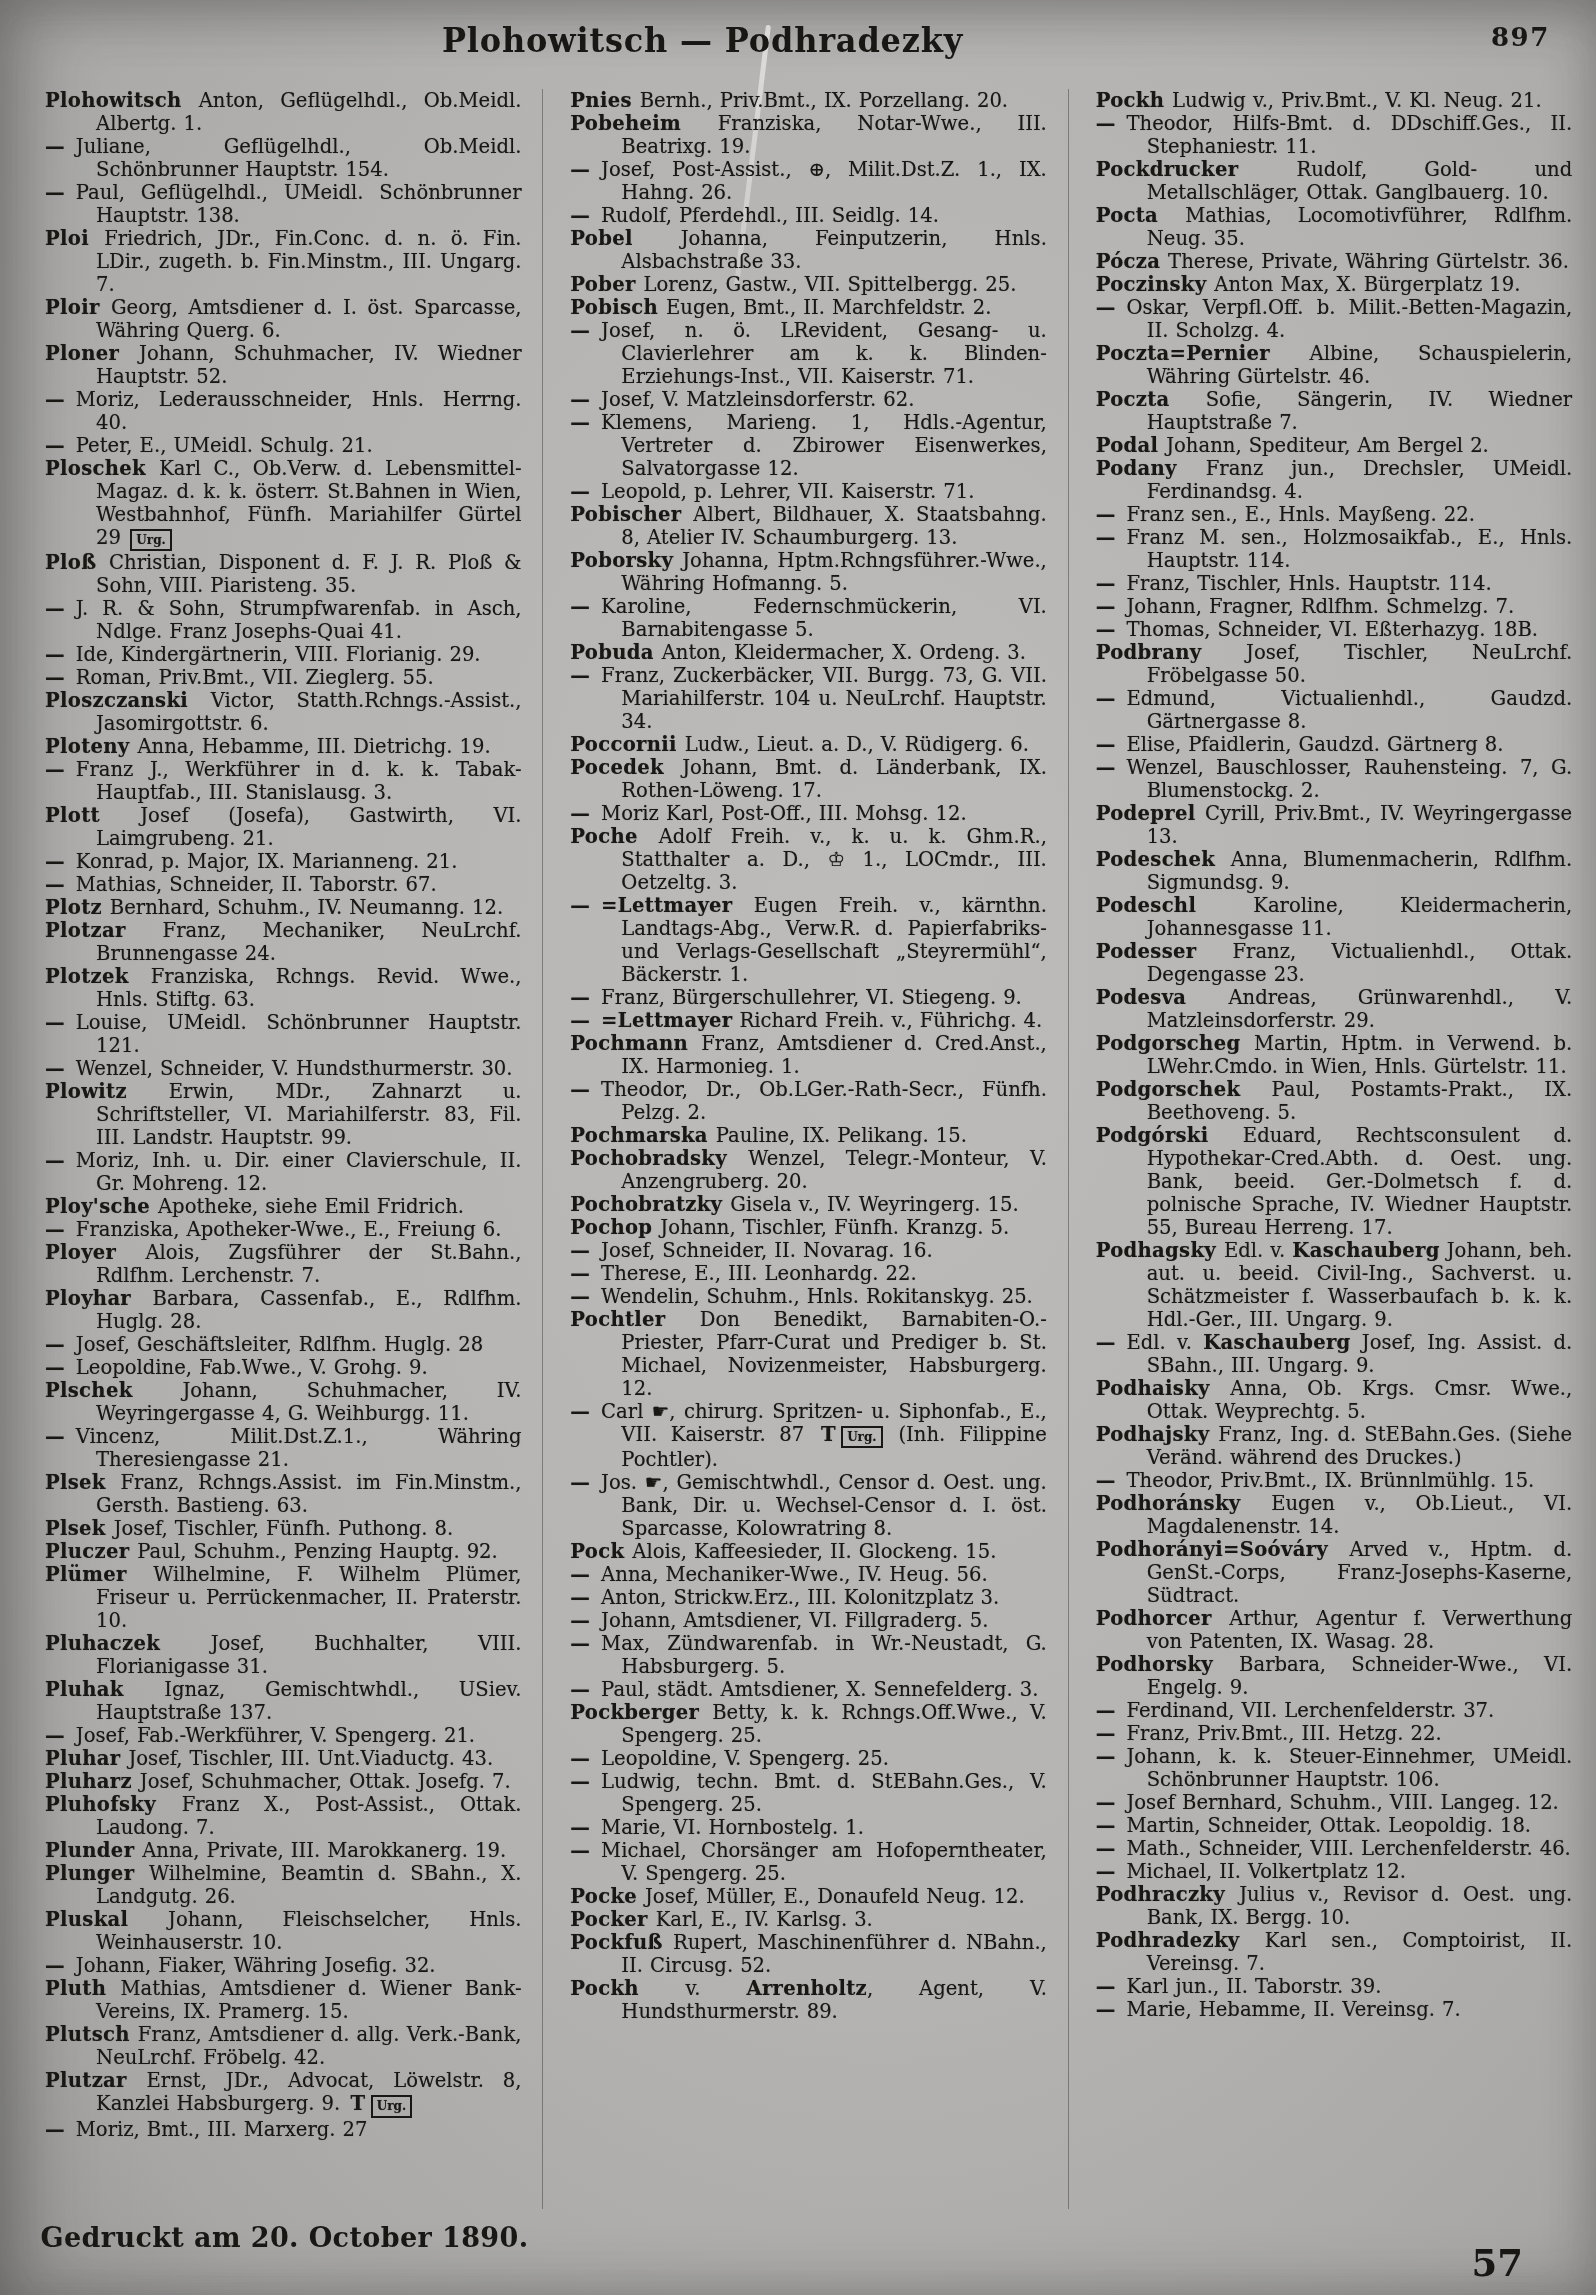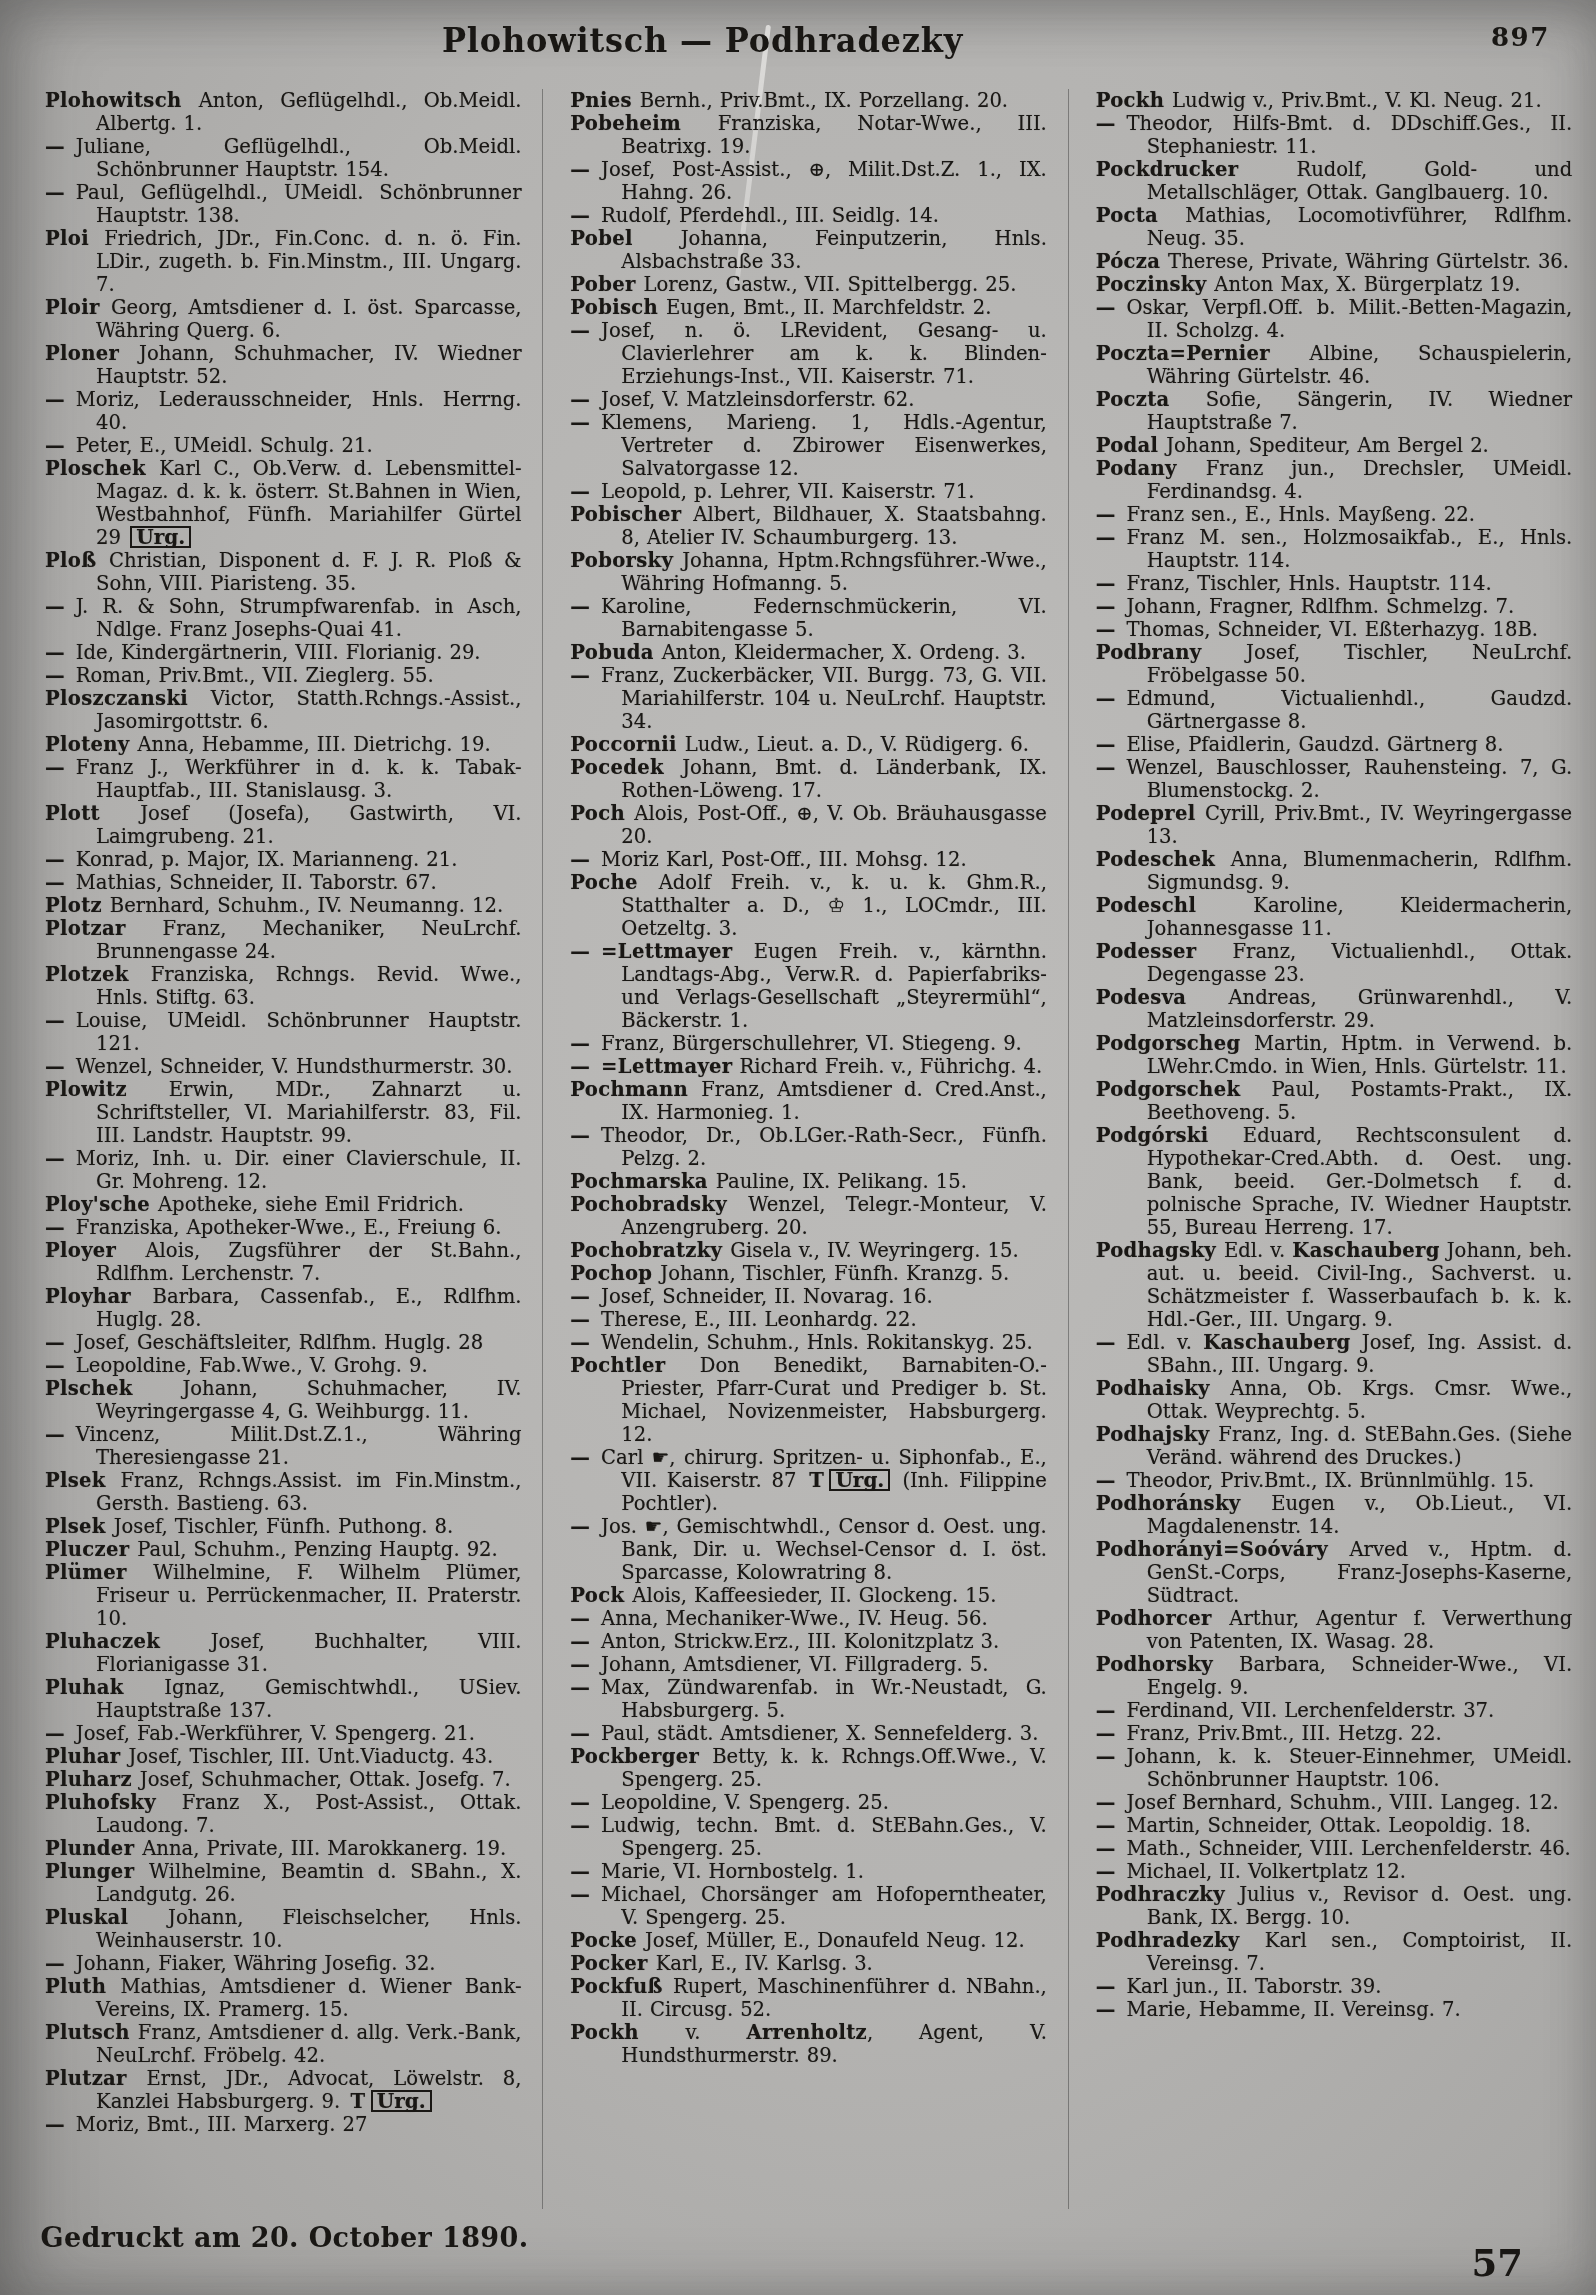--- a/index.html
+++ b/index.html
@@ -37,21 +37,21 @@
   p.entry{
     margin:0;padding-left:51px;text-indent:-51px;
     font-size:19.6px;line-height:23px;text-align:justify;
     text-shadow:0 0 0.8px rgba(25,23,20,.45);
     word-spacing:0.8px;
   }
   p.entry .lead{font-weight:bold;letter-spacing:0.3px;}
   p.entry .dash{font-weight:bold;padding-right:11.2px;}
   .badge{
     display:inline-block;border:2.4px solid #191714;padding:0 4px;margin:0 2.4px;
-    font-weight:bold;font-size:20px;line-height:18.4px;text-indent:0;
+    font-weight:bold;font-size:12px;line-height:18.4px;text-indent:0;
   }
   .tel{font-weight:bold;padding:0 3.2px;}
   #footer-note{
     position:absolute;left:29px;width:511px;top:2222px;text-align:center;
     font-size:27px;font-weight:bold;letter-spacing:0.4px;
   }
   #footer-page{
     position:absolute;right:73px;top:2241px;font-size:37px;font-weight:bold;
   }
 </style>
@@ -131,21 +131,20 @@
       <p class="entry"><span class="dash">—</span><span>Josef, V. Matzleinsdorferstr. 62.</span></p>
       <p class="entry"><span class="dash">—</span><span>Klemens, Marieng. 1, Hdls.-Agentur, Vertreter d. Zbirower Eisenwerkes, Salvatorgasse 12.</span></p>
       <p class="entry"><span class="dash">—</span><span>Leopold, p. Lehrer, VII. Kaiserstr. 71.</span></p>
       <p class="entry"><span class="lead">Pobischer </span><span>Albert, Bildhauer, X. Staatsbahng. 8, Atelier IV. Schaumburgerg. 13.</span></p>
       <p class="entry"><span class="lead">Poborsky </span><span>Johanna, Hptm.Rchngsführer.-Wwe., Währing Hofmanng. 5.</span></p>
       <p class="entry"><span class="dash">—</span><span>Karoline, Federnschmückerin, VI. Barnabitengasse 5.</span></p>
       <p class="entry"><span class="lead">Pobuda </span><span>Anton, Kleidermacher, X. Ordeng. 3.</span></p>
       <p class="entry"><span class="dash">—</span><span>Franz, Zuckerbäcker, VII. Burgg. 73, G. VII. Mariahilferstr. 104 u. NeuLrchf. Hauptstr. 34.</span></p>
       <p class="entry"><span class="lead">Poccornii </span><span>Ludw., Lieut. a. D., V. Rüdigerg. 6.</span></p>
       <p class="entry"><span class="lead">Pocedek </span><span>Johann, Bmt. d. Länderbank, IX. Rothen-Löweng. 17.</span></p>
-      <p class="entry"><span class="lead">Poch </span><span>Alois, Post-Off., ⊕, V. Ob. Bräuhausgasse 20.</span></p>
       <p class="entry"><span class="dash">—</span><span>Moriz Karl, Post-Off., III. Mohsg. 12.</span></p>
       <p class="entry"><span class="lead">Poche </span><span>Adolf Freih. v., k. u. k. Ghm.R., Statthalter a. D., ♔ 1., LOCmdr., III. Oetzeltg. 3.</span></p>
       <p class="entry"><span class="dash">—</span><span class="lead">=Lettmayer</span><span> Eugen Freih. v., kärnthn. Landtags-Abg., Verw.R. d. Papierfabriks- und Verlags-Gesellschaft „Steyrermühl“, Bäckerstr. 1.</span></p>
       <p class="entry"><span class="dash">—</span><span>Franz, Bürgerschullehrer, VI. Stiegeng. 9.</span></p>
       <p class="entry"><span class="dash">—</span><span class="lead">=Lettmayer</span><span> Richard Freih. v., Führichg. 4.</span></p>
       <p class="entry"><span class="lead">Pochmann </span><span>Franz, Amtsdiener d. Cred.Anst., IX. Harmonieg. 1.</span></p>
       <p class="entry"><span class="dash">—</span><span>Theodor, Dr., Ob.LGer.-Rath-Secr., Fünfh. Pelzg. 2.</span></p>
       <p class="entry"><span class="lead">Pochmarska </span><span>Pauline, IX. Pelikang. 15.</span></p>
       <p class="entry"><span class="lead">Pochobradsky </span><span>Wenzel, Telegr.-Monteur, V. Anzengruberg. 20.</span></p>
       <p class="entry"><span class="lead">Pochobratzky </span><span>Gisela v., IV. Weyringerg. 15.</span></p>

